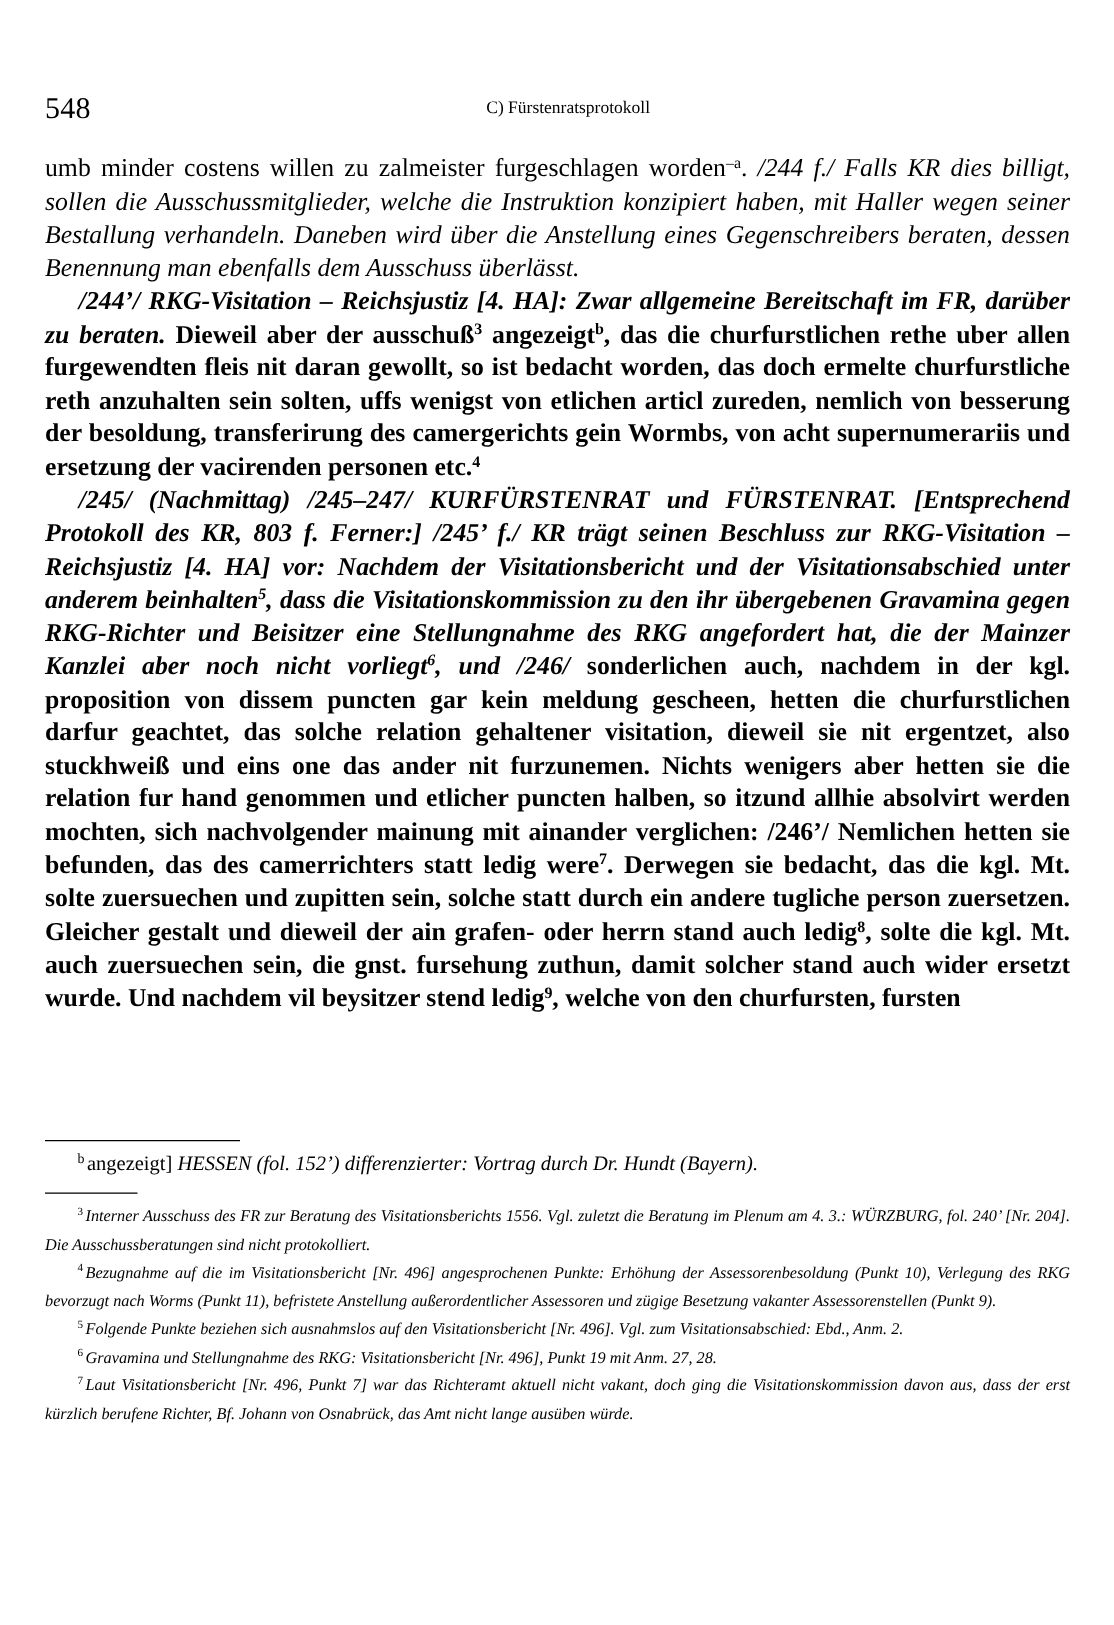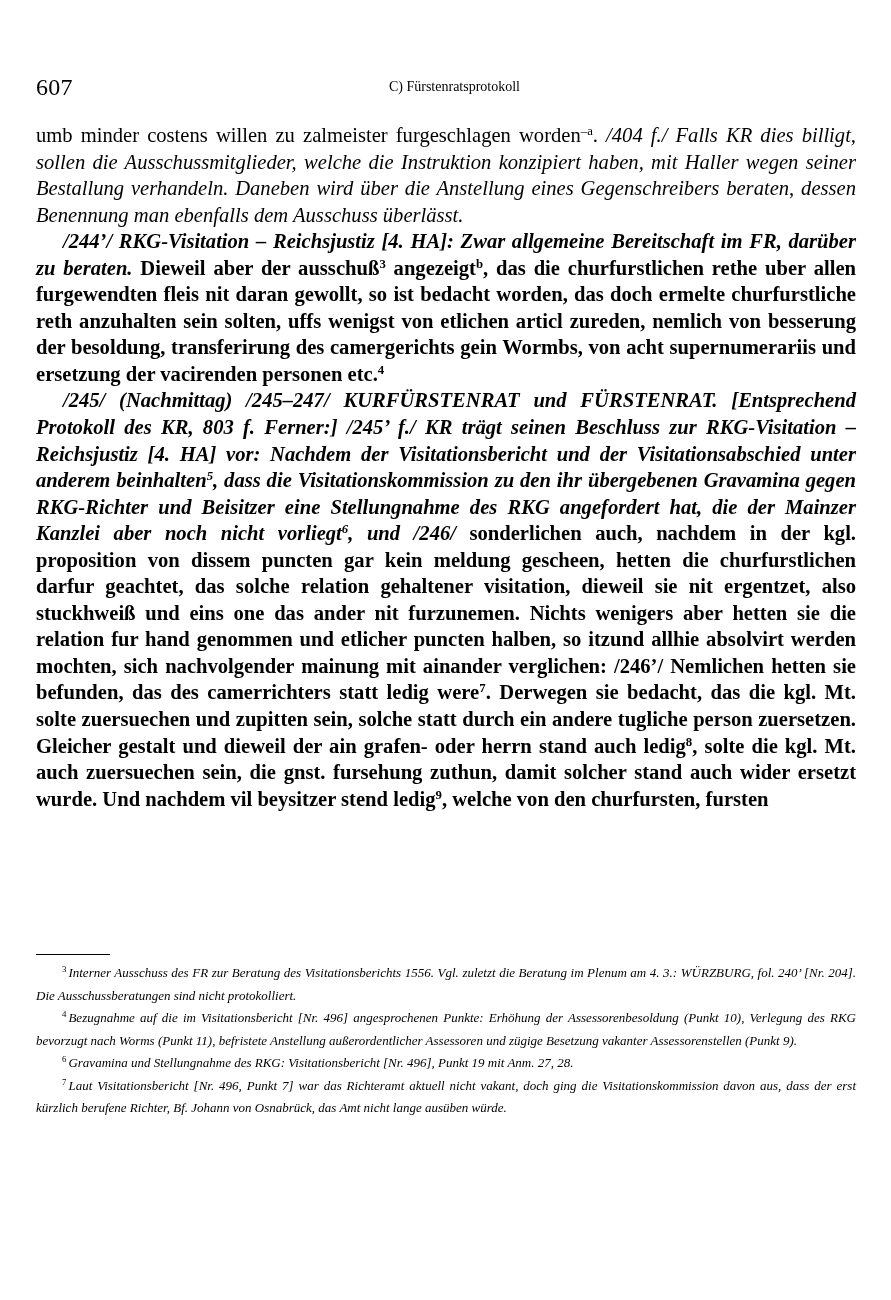--- a/index.html
+++ b/index.html
@@ -118,34 +118,41 @@
     padding-right: 2px;
   }
   .fn-apparatus .fn-marker { font-style: normal; }
 </style>
 </head>
 <body>
 
 <div class="page">
 
   <div class="running-head">
-    <span class="folio">607</span>
+    <span class="folio">548</span>
     <span class="head-title">C) Fürstenratsprotokoll</span>
   </div>
 
   <div class="body-text">
-      <p>umb minder costens willen zu zalmeister furgeschlagen worden<sup>–a</sup>. <span class="it">/404 f./ Falls KR dies billigt, sollen die Ausschussmitglieder, welche die Instruktion konzipiert haben, mit Haller wegen seiner Bestallung verhandeln. Daneben wird über die Anstellung eines Gegenschreibers beraten, dessen Benennung man ebenfalls dem Ausschuss überlässt.</span></p>
+      <p>umb minder costens willen zu zalmeister furgeschlagen worden<sup>–a</sup>. <span class="it">/244 f./ Falls KR dies billigt, sollen die Ausschussmitglieder, welche die Instruktion konzipiert haben, mit Haller wegen seiner Bestallung verhandeln. Daneben wird über die Anstellung eines Gegenschreibers beraten, dessen Benennung man ebenfalls dem Ausschuss überlässt.</span></p>
       <p class="indent"><span class="it">/244’/ RKG-Visitation – Reichsjustiz [4. HA]: Zwar allgemeine Bereitschaft im FR, darüber zu beraten.</span> Dieweil aber der ausschuß<sup>3</sup> angezeigt<sup>b</sup>, das die churfurstlichen rethe uber allen furgewendten fleis nit daran gewollt, so ist bedacht worden, das doch ermelte churfurstliche reth anzuhalten sein solten, uffs wenigst von etlichen articl zureden, nemlich von besserung der besoldung, transferirung des camergerichts gein Wormbs, von acht supernumerariis und ersetzung der vacirenden personen etc.<sup>4</sup></p>
       <p class="indent"><span class="it">/245/ (Nachmittag) /245–247/ KURFÜRSTENRAT und FÜRSTENRAT. [Entsprechend Protokoll des KR, 803 f. Ferner:] /245’ f./ KR trägt seinen Beschluss zur RKG-Visitation – Reichsjustiz [4. HA] vor: Nachdem der Visitationsbericht und der Visitationsabschied unter anderem beinhalten<sup>5</sup>, dass die Visitationskommission zu den ihr übergebenen Gravamina gegen RKG-Richter und Beisitzer eine Stellungnahme des RKG angefordert hat, die der Mainzer Kanzlei aber noch nicht vorliegt<sup>6</sup>, und /246/</span> sonderlichen auch, nachdem in der kgl. proposition von dissem puncten gar kein meldung gescheen, hetten die churfurstlichen darfur geachtet, das solche relation gehaltener visitation, dieweil sie nit ergentzet, also stuckhweiß und eins one das ander nit furzunemen. Nichts wenigers aber hetten sie die relation fur hand genommen und etlicher puncten halben, so itzund allhie absolvirt werden mochten, sich nachvolgender mainung mit ainander verglichen: /246’/ Nemlichen hetten sie befunden, das des camerrichters statt ledig were<sup>7</sup>. Derwegen sie bedacht, das die kgl. Mt. solte zuersuechen und zupitten sein, solche statt durch ein andere tugliche person zuersetzen. Gleicher gestalt und dieweil der ain grafen- oder herrn stand auch ledig<sup>8</sup>, solte die kgl. Mt. auch zuersuechen sein, die gnst. fursehung zuthun, damit solcher stand auch wider ersetzt wurde. Und nachdem vil beysitzer stend ledig<sup>9</sup>, welche von den churfursten, fursten</p>
     </div>
 
+  <div class="fn-block fn-apparatus">
+    <hr class="fn-rule long">
+    <div>
+        <div class="fn-item"><span class="fn-marker">b</span><span class="roman">angezeigt</span><span class="roman">]</span> HESSEN (fol. 152’) differenzierter: Vortrag durch Dr. Hundt (Bayern).</div>
+      </div>
+  </div>
 
   <div class="fn-block fn-notes">
     <hr class="fn-rule short">
     <div>
         <div class="fn-item"><span class="fn-marker">3</span>Interner Ausschuss des FR zur Beratung des Visitationsberichts 1556. Vgl. zuletzt die Beratung im Plenum am 4. 3.: WÜRZBURG, fol. 240’ [Nr. 204]. Die Ausschussberatungen sind nicht protokolliert.</div>
         <div class="fn-item"><span class="fn-marker">4</span>Bezugnahme auf die im Visitationsbericht [Nr. 496] angesprochenen Punkte: Erhöhung der Assessorenbesoldung (Punkt 10), Verlegung des RKG bevorzugt nach Worms (Punkt 11), befristete Anstellung außerordentlicher Assessoren und zügige Besetzung vakanter Assessorenstellen (Punkt 9).</div>
+        <div class="fn-item"><span class="fn-marker">5</span>Folgende Punkte beziehen sich ausnahmslos auf den Visitationsbericht [Nr. 496]. Vgl. zum Visitationsabschied: Ebd., Anm. 2.</div>
         <div class="fn-item"><span class="fn-marker">6</span>Gravamina und Stellungnahme des RKG: Visitationsbericht [Nr. 496], Punkt 19 mit Anm. 27, 28.</div>
         <div class="fn-item"><span class="fn-marker">7</span>Laut Visitationsbericht [Nr. 496, Punkt 7] war das Richteramt aktuell nicht vakant, doch ging die Visitationskommission davon aus, dass der erst kürzlich berufene Richter, Bf. Johann von Osnabrück, das Amt nicht lange ausüben würde.</div>
       </div>
   </div>
 
 </div>
 
 </body></html>

